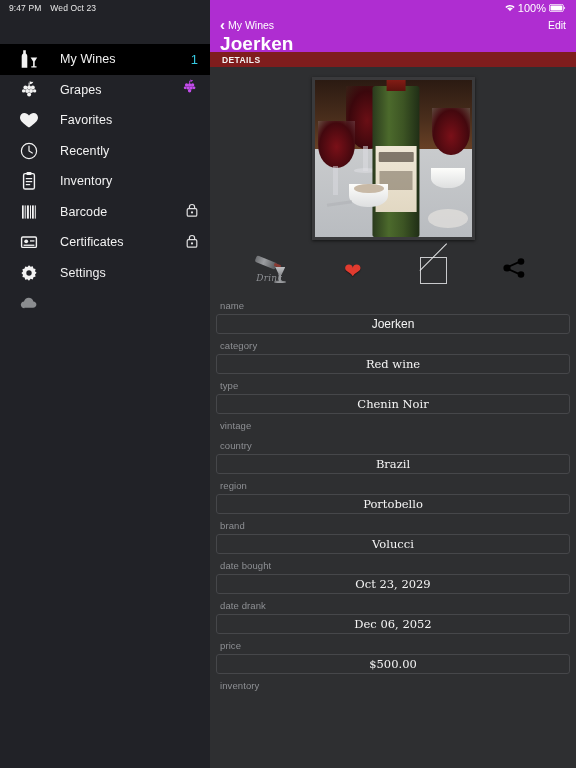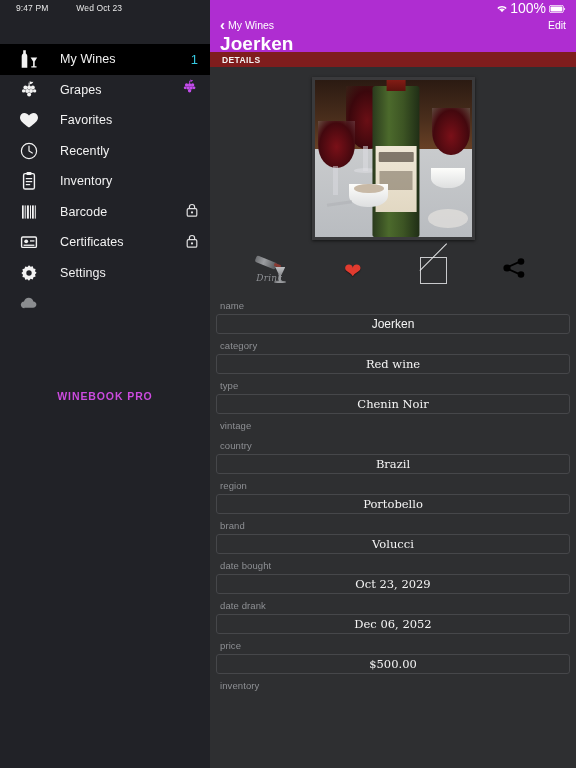--- a/index.html
+++ b/index.html
@@ -14,24 +14,23 @@
   
   .sidebar {
     width: 210px; height: 768px;
     background: #212227;
     position: relative;
     flex: 0 0 210px;
   }
   .statusbar {
     height: 16px;
     display: flex; align-items: center;
-    padding: 0 16px;
+    padding: 0 9px;
     font-size: 8.5px; color: #e8e8e8;
     letter-spacing: .1px;
-    gap: 19px;
   }
   .statusbar .sb-time { font-weight: 400; }
   .statusbar .sb-date { margin-left: 9px; font-weight: 400; }
 
   .sidebar-scroll { padding-top: 28px; }
 
   .side-item {
     height: 30.5px;
     display: flex; align-items: center;
     padding-left: 14px; padding-right: 12px;
@@ -70,21 +69,21 @@
   .navbar {
     height: 52px;
     background: #af2dd1;
     position: relative;
     padding: 0 10px;
   }
   .nav-status {
     height: 16px;
     display: flex; align-items: center; justify-content: flex-end;
     gap: 3px;
-    color: #ffffff; font-size: 14px;
+    color: #ffffff; font-size: 11px;
   }
   .nav-row {
     height: 18px;
     display: flex; align-items: center; justify-content: space-between;
     color: #fff;
   }
   .nav-back { display: flex; align-items: center; gap: 3px; font-size: 10.5px; color:#fff; }
   .nav-back .chev { font-size: 15px; line-height: 10px; font-weight: 700; margin-top:-1px;}
   .nav-edit { font-size: 10.5px; color: #fff; }
   .nav-title {
@@ -374,21 +373,20 @@
           <span class="side-icon">
             <svg width="22" height="20" viewBox="0 0 22 20">
               <path d="M6.4 15.2c-2 0-3.6-1.5-3.6-3.4 0-1.8 1.4-3.2 3.2-3.4.5-2.1 2.4-3.6 4.7-3.6 2.3 0 4.3 1.6 4.7 3.8 1.7.1 3 1.4 3 3 0 1.8-1.5 3.2-3.4 3.2H6.4z" fill="#8b8d90"></path>
             </svg>
           </span>
           <span class="side-label"></span>
           <span class="side-right"></span>
         </div>
       </div>
 
-    <div class="promo">WINEBOOK PRO</div>
   </div>
 
   <div class="detail">
 
     <div class="navbar">
       <div class="nav-status">
         <span>
           <svg width="10" height="8" viewBox="0 0 10 8">
               <path d="M5 7.2 3.4 5.3a2.6 2.6 0 0 1 3.2 0L5 7.2z" fill="#fff"></path>
               <path d="M5 1.1C3.2 1.1 1.6 1.8.4 3l.9 1C2.3 3 3.6 2.4 5 2.4s2.7.6 3.7 1.6l.9-1C8.4 1.8 6.8 1.1 5 1.1z" fill="#fff"></path>

